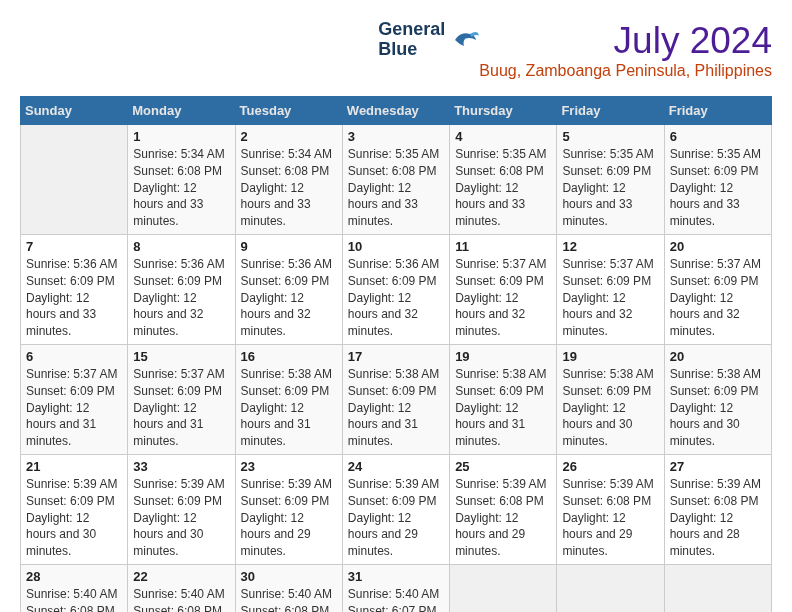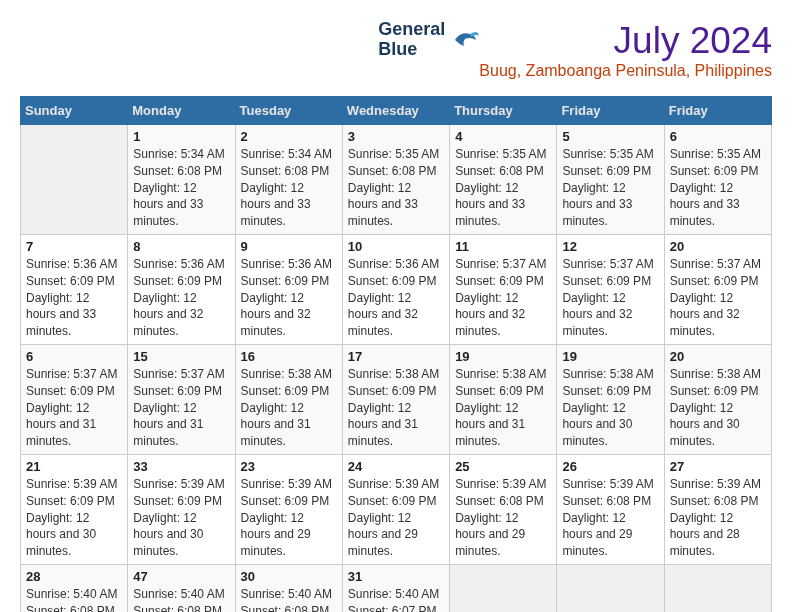--- a/index.html
+++ b/index.html
@@ -240,21 +240,21 @@
           <span class="day-number">27</span>
           <div class="day-info">Sunrise: 5:39 AM<br>Sunset: 6:08 PM<br>Daylight: 12 hours and 28 minutes.</div>
         </td>
       </tr>
       <tr>
         <td>
           <span class="day-number">28</span>
           <div class="day-info">Sunrise: 5:40 AM<br>Sunset: 6:08 PM<br>Daylight: 12 hours and 28 minutes.</div>
         </td>
         <td>
-          <span class="day-number">47</span>
+          <span class="day-number">22</span>
           <div class="day-info">Sunrise: 5:40 AM<br>Sunset: 6:08 PM<br>Daylight: 12 hours and 28 minutes.</div>
         </td>
         <td>
           <span class="day-number">30</span>
           <div class="day-info">Sunrise: 5:40 AM<br>Sunset: 6:08 PM<br>Daylight: 12 hours and 27 minutes.</div>
         </td>
         <td>
           <span class="day-number">31</span>
           <div class="day-info">Sunrise: 5:40 AM<br>Sunset: 6:07 PM<br>Daylight: 12 hours and 27 minutes.</div>
         </td>

